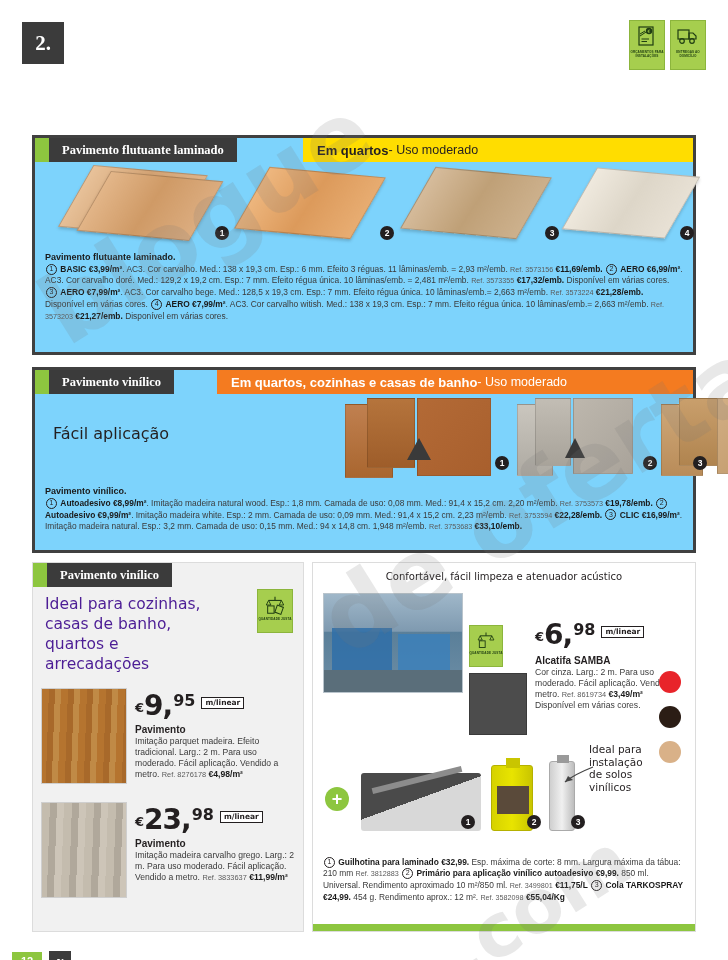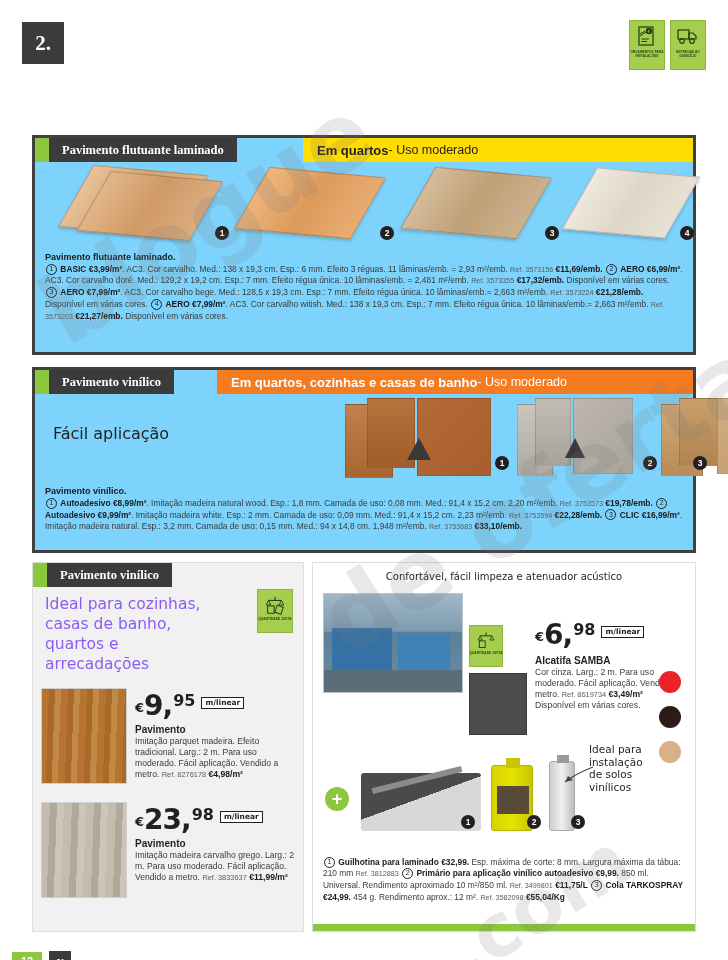--- a/index.html
+++ b/index.html
@@ -128,21 +128,21 @@
   .bottom-left {
     position:absolute; left:32px; top:540px; width:272px; height:370px;
     background:#f1f1f1; border:1px solid #dcdcdc;
   }
   .bottom-right {
     position:absolute; left:312px; top:540px; right:32px; height:370px;
     background:#ffffff; border:1px solid #dcdcdc;
   }
   .hand-big {
     font-family:"DejaVu Sans", sans-serif; font-size:15.5px;
-    line-height:20px; color:#8b5cf6; padding:7px 10px 0 12px;
+    line-height:20px; color:#4c1d95; padding:7px 10px 0 12px;
   }
   .prod-row { position:relative; margin:6px 0 0 0; padding:0 8px; display:flex; gap:8px; }
   .prod-img { width:86px; height:96px; border:1px solid #cfcfcf; flex:none; }
   .prod-info { flex:1; padding-top:4px; }
   .price {
     font-family:"DejaVu Sans", sans-serif; font-weight:bold;
     color:#231f20; line-height:1; display:flex; align-items:flex-start;
   }
   .price .cur { font-size:13px; margin-top:9px; }
   .price .int { font-size:28px; letter-spacing:-1px; }

